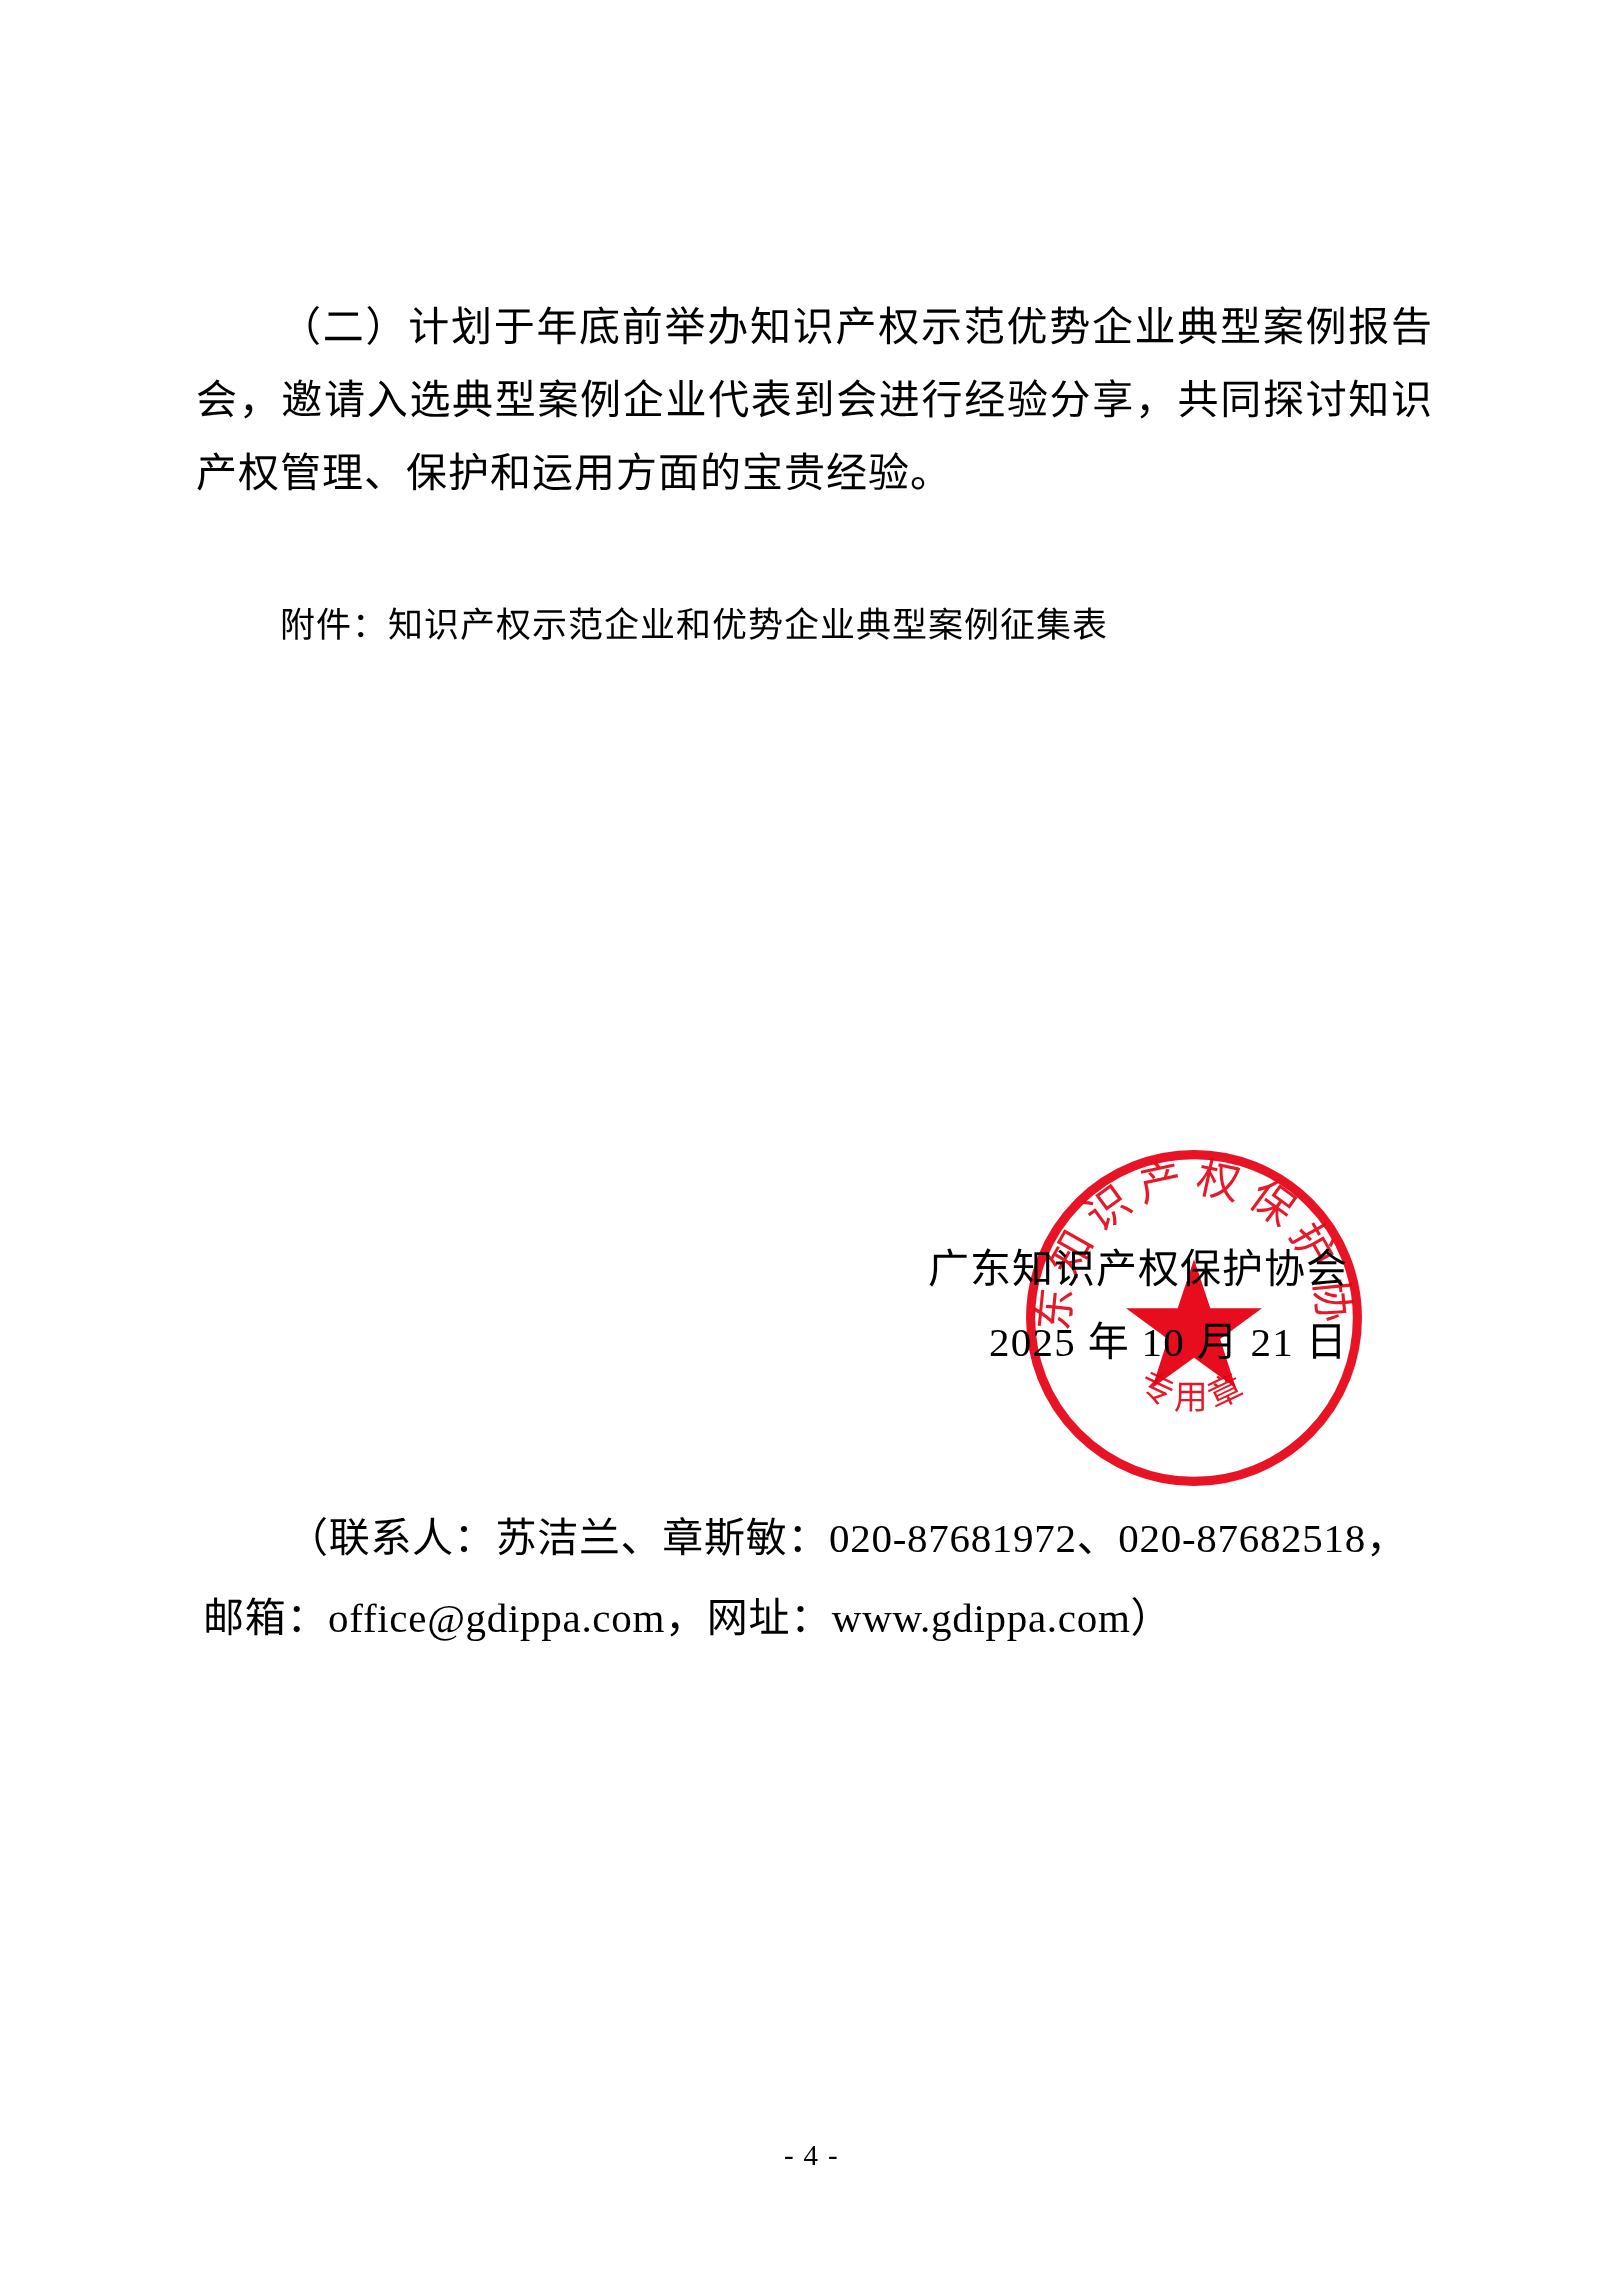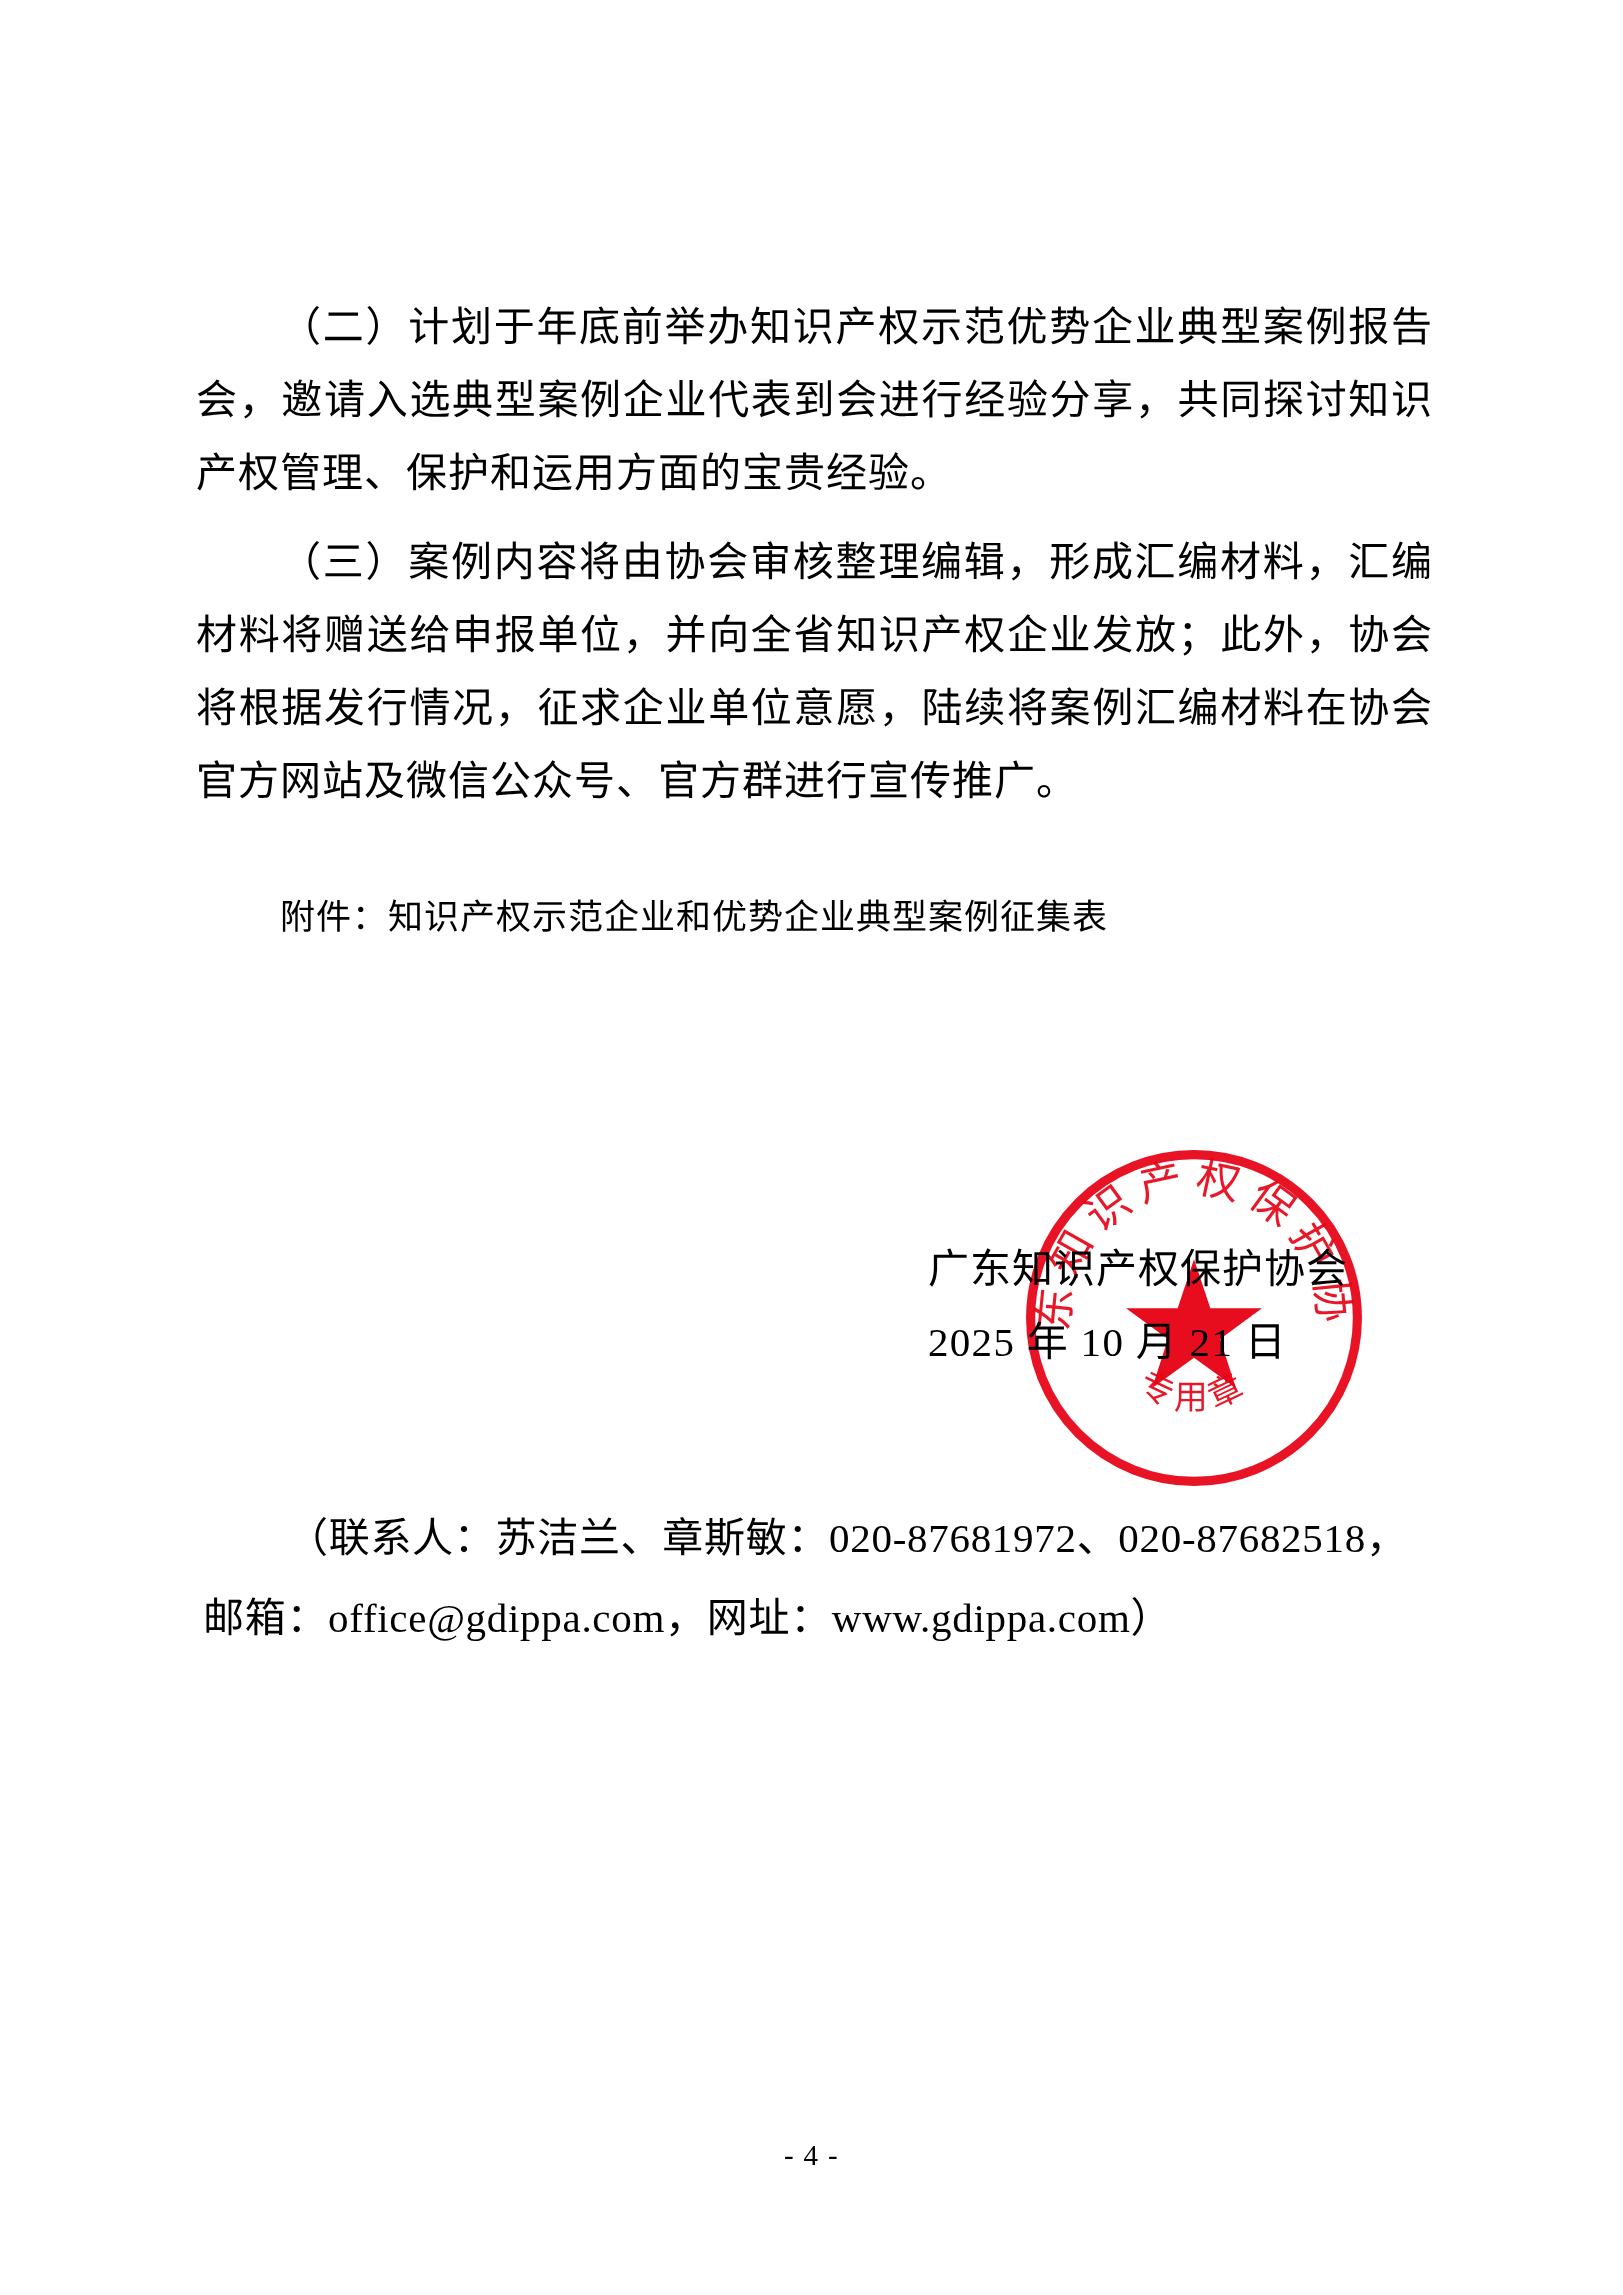--- a/index.html
+++ b/index.html
@@ -67,21 +67,21 @@
     right: 85px;
     top: 98px;
     text-align: left;
     font-size: 41px;
     line-height: 73px;
     letter-spacing: 1px;
     white-space: nowrap;
   }
   .sign-lines .line2 {
     display: block;
-    text-align: left;
+    text-align: right;
     letter-spacing: 1.3px;
   }
 
   
   .seal {
     position: absolute;
     left: 815px;
     top: 0px;
     width: 366px;
     height: 366px;
@@ -116,21 +116,20 @@
   }
 </style>
 </head>
 <body>
 
 <div class="page">
 
   <div class="content">
     <p class="body-par">（二）计划于年底前举办知识产权示范优势企业典型案例报告会，邀请入选典型案例企业代表到会进行经验分享，共同探讨知识产权管理、保护和运用方面的宝贵经验。</p>
     <div class="gap-small"></div>
-    <p class="body-par">（三）案例内容将由协会审核整理编辑，形成汇编材料，汇编材料将赠送给申报单位，并向全省知识产权企业发放；此外，协会将根据发行情况，征求企业单位意愿，陆续将案例汇编材料在协会官方网站及微信公众号、官方群进行宣传推广。</p>
     <div class="gap-med"></div>
     <p class="attachment">附件：知识产权示范企业和优势企业典型案例征集表</p>
   </div>
 
   <div class="signature-block">
 
     <div class="seal">
       <svg width="366" height="366" viewBox="0 0 560 560" xmlns="http://www.w3.org/2000/svg">
         <defs>
           <path id="arcTop" d="M 90 280 A 190 190 0 0 1 470 280"></path>

